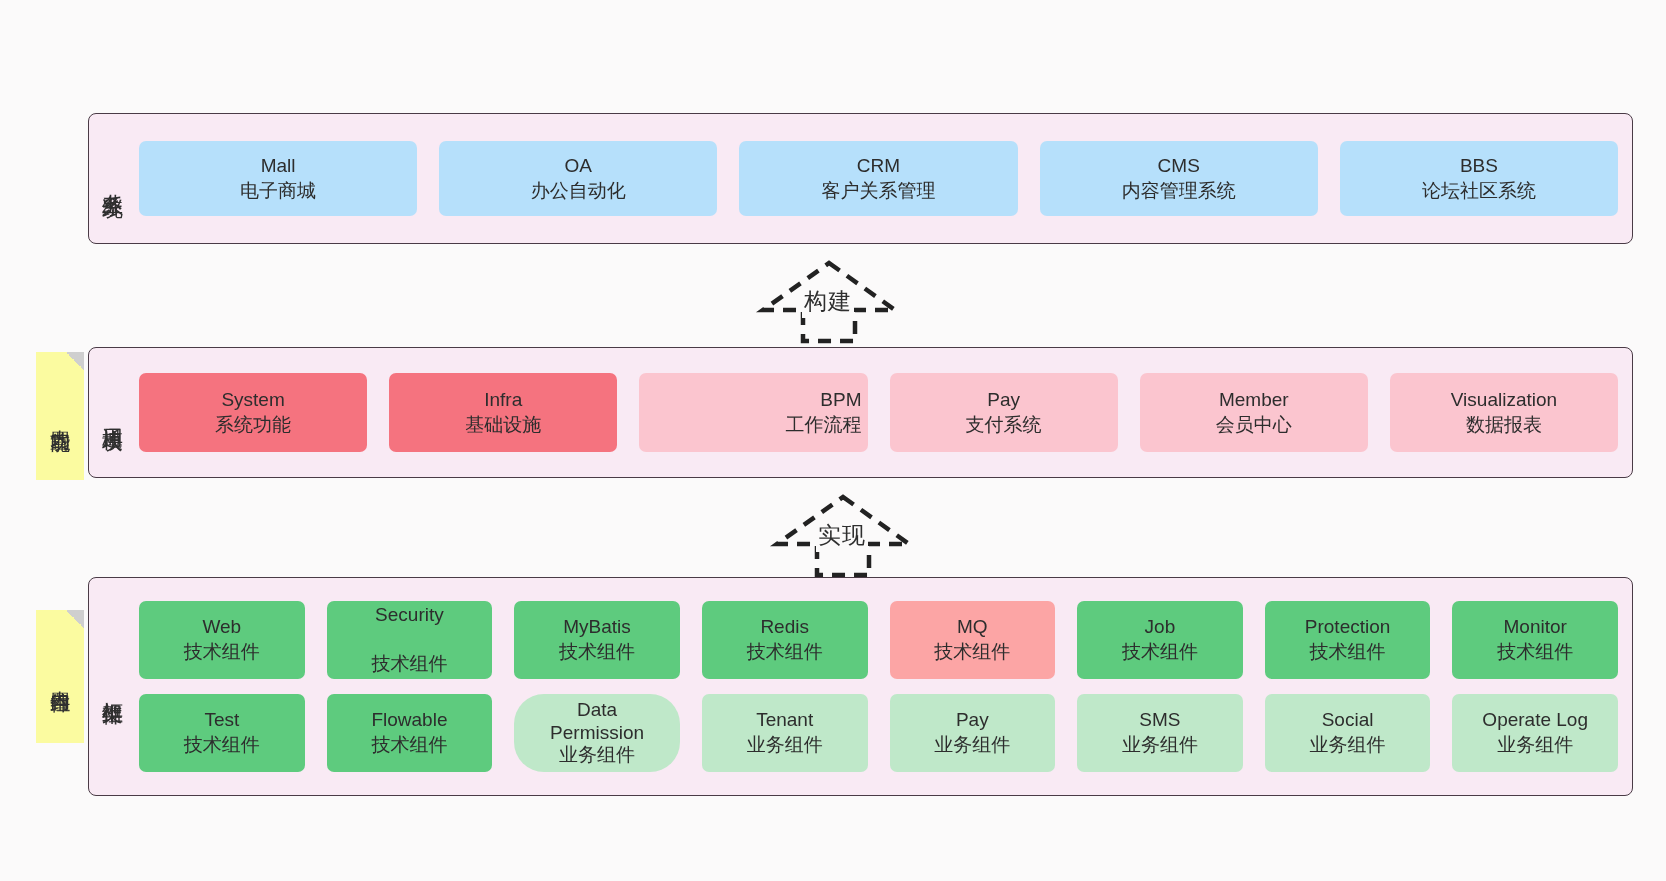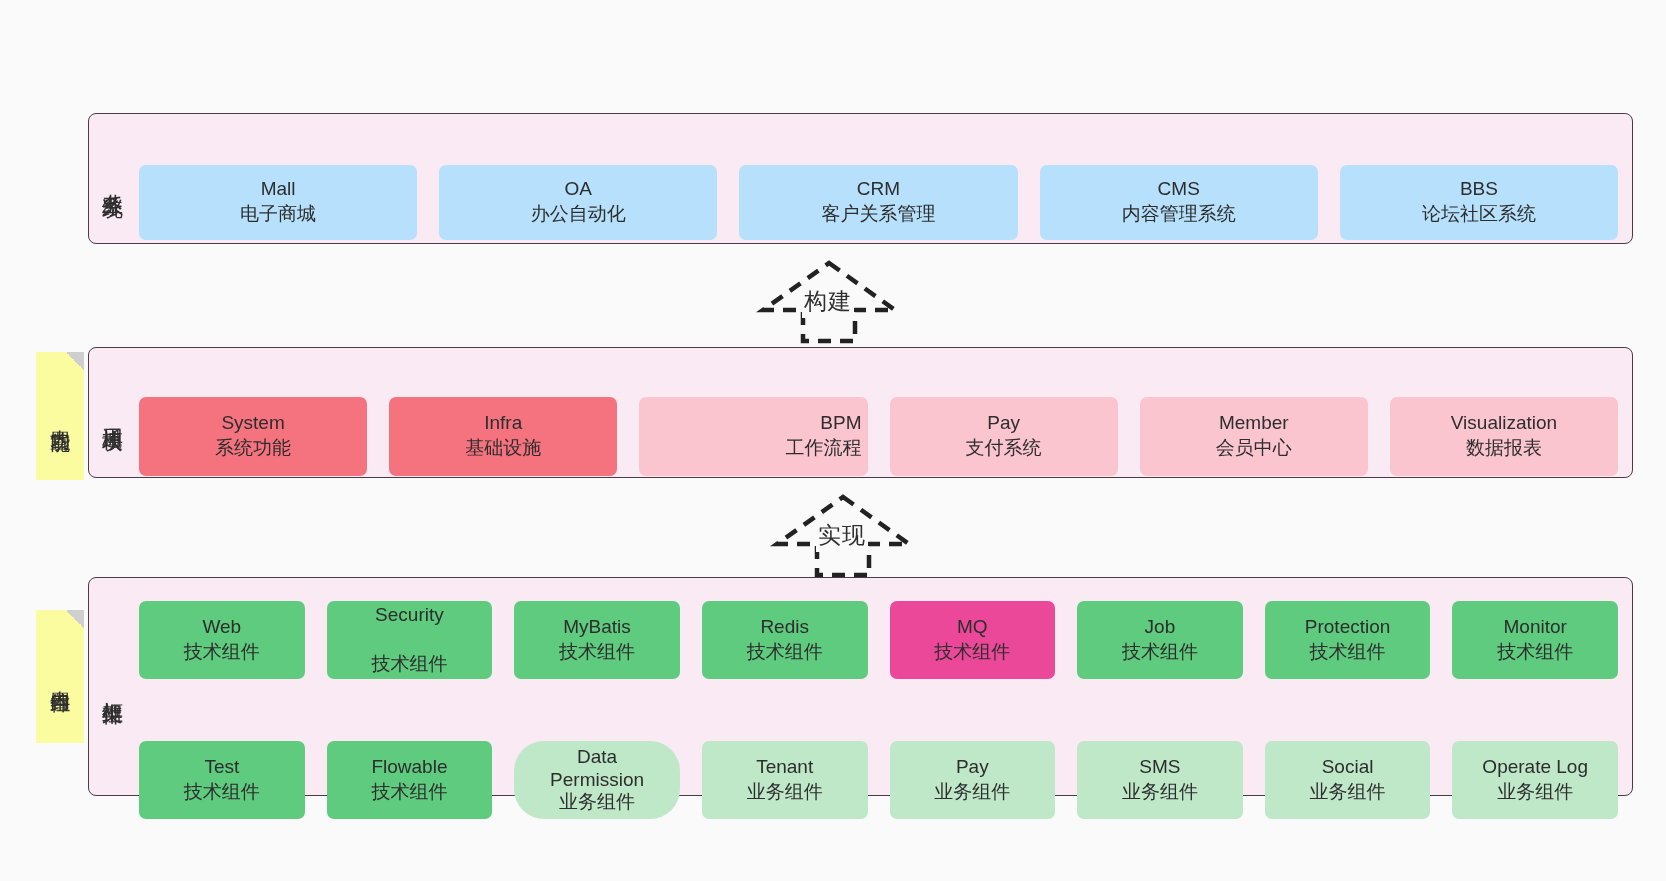--- a/index.html
+++ b/index.html
@@ -52,21 +52,20 @@
     flex-direction: column;
     justify-content: center;
     gap: 16px;
     padding: 0 14px 0 4px;
   }
   .row {
     display: flex;
     gap: 22px;
     align-items: stretch;
     justify-content: space-between;
-    margin-top: 47px;
   }
   .card {
     flex: 1 1 0;
     box-sizing: border-box;
     border-radius: 7px;
     display: flex;
     flex-direction: column;
     align-items: center;
     justify-content: center;
     text-align: center;
@@ -257,21 +256,21 @@
           <span class="t2">技术组件</span>
         </div>
         <div class="card" style="background:#5ecb7e;">
           <span class="t1">MyBatis</span>
           <span class="t2">技术组件</span>
         </div>
         <div class="card" style="background:#5ecb7e;">
           <span class="t1">Redis</span>
           <span class="t2">技术组件</span>
         </div>
-        <div class="card" style="background:#ec4899;">
+        <div class="card" style="background:#fca5a5;">
           <span class="t1">MQ</span>
           <span class="t2">技术组件</span>
         </div>
         <div class="card" style="background:#5ecb7e;">
           <span class="t1">Job</span>
           <span class="t2">技术组件</span>
         </div>
         <div class="card" style="background:#5ecb7e;">
           <span class="t1">Protection</span>
           <span class="t2">技术组件</span>

